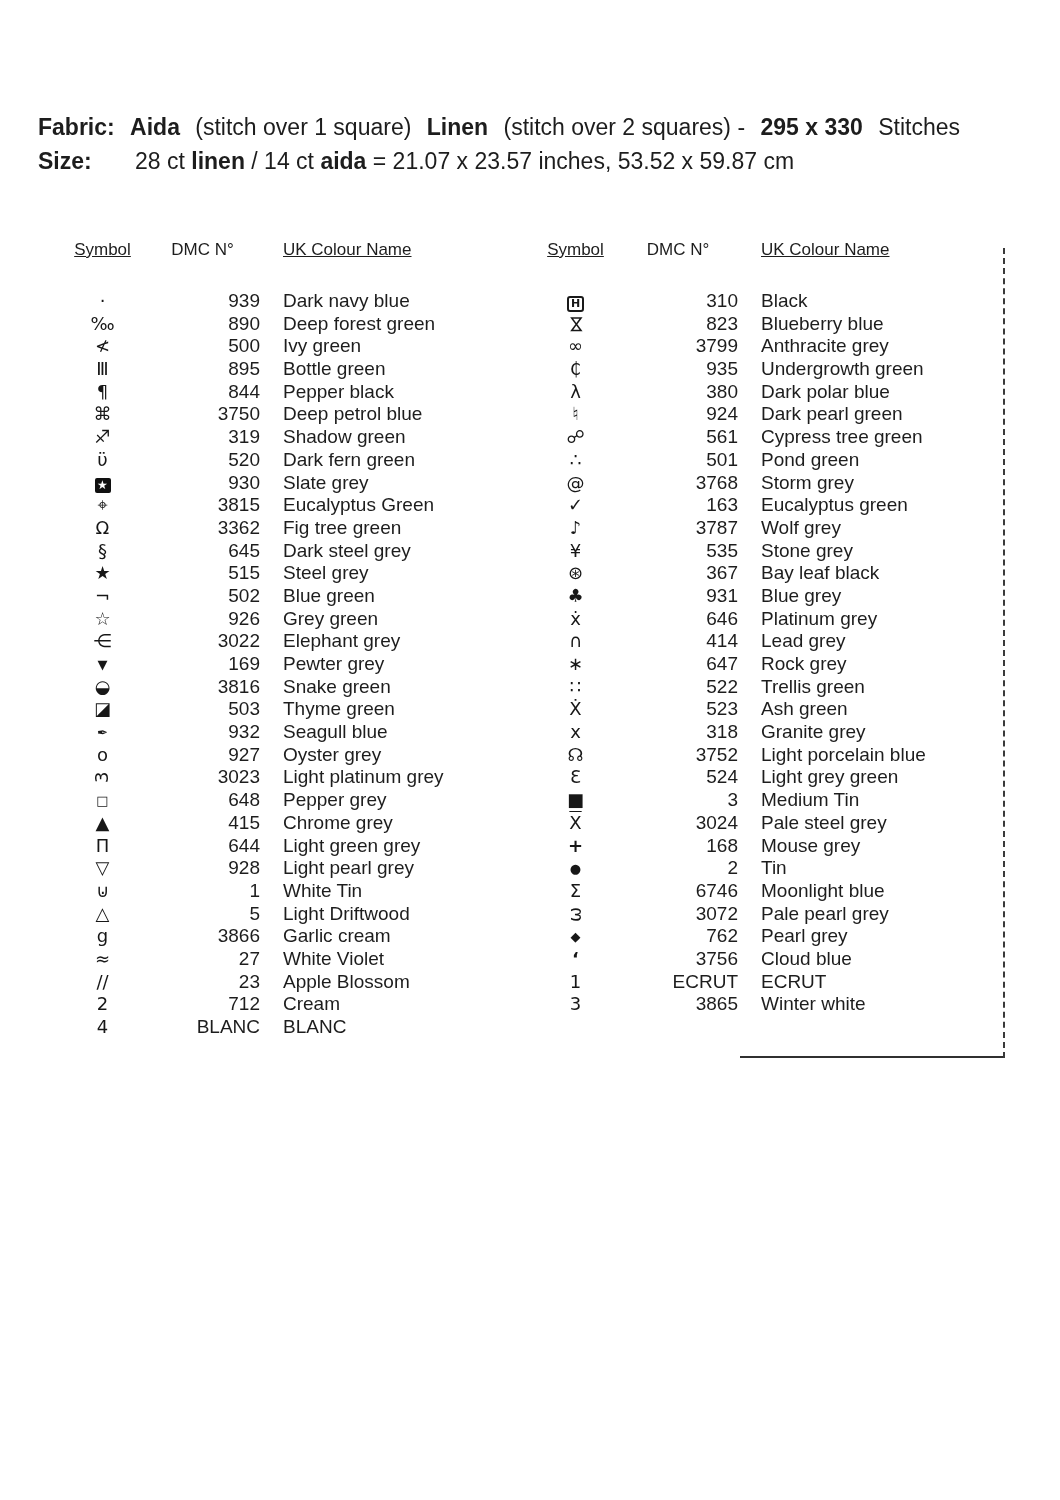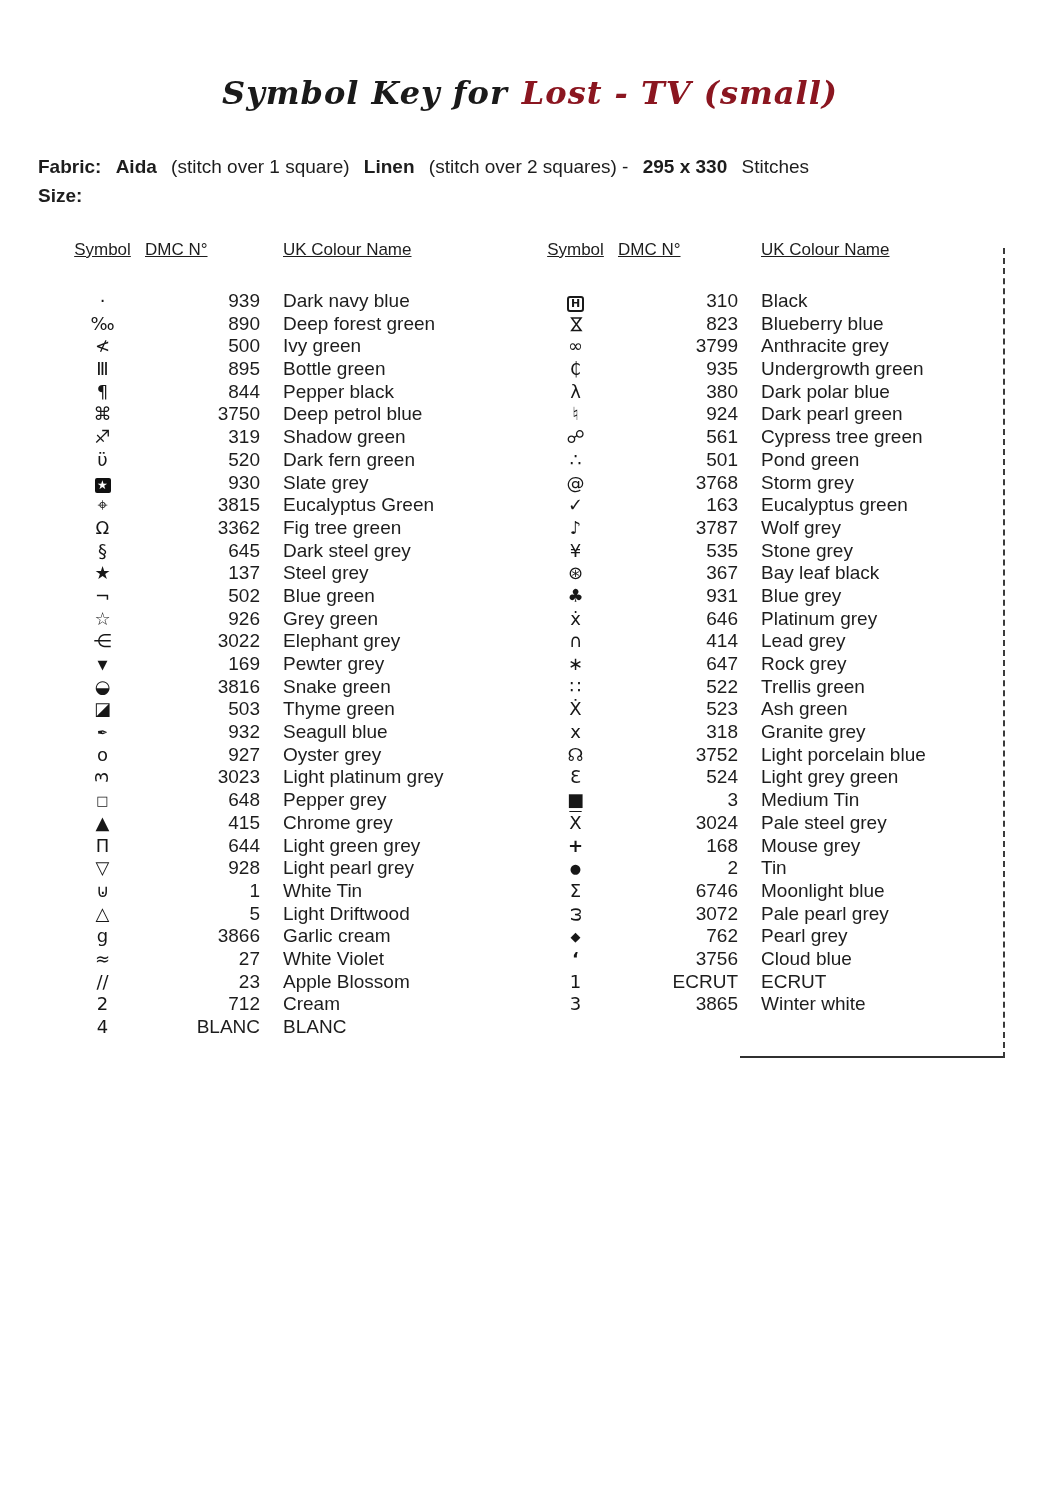--- a/index.html
+++ b/index.html
@@ -9,40 +9,40 @@
     font-family:"Liberation Sans",sans-serif;color:#1d1d1d;
   }
   
   .title{
     position:absolute;top:74px;left:0;width:100%;text-align:center;
     font-family:"DejaVu Serif",serif;font-style:italic;font-weight:bold;
     font-size:32px;letter-spacing:1px;margin:0;
   }
   .t-prefix{margin-right:14px;}
   
-  .meta{position:absolute;left:38px;top:114px;width:990px;font-size:19px;margin-top:42px;}
+  .meta{position:absolute;left:38px;top:114px;width:990px;font-size:23px;}
   .fabric-line{white-space:nowrap;}
   .fabric-line span{margin-right:9px;}
   .b{font-weight:bold;}
   .lbl{font-weight:bold;}
   .size-wrap{position:relative;margin-top:7px;}
   .size-lbl{position:absolute;left:0;top:0;}
   .size-line{line-height:26.7px;white-space:nowrap;}
   .size-line:nth-child(1){margin-left:97px;}
   .size-line:nth-child(2){margin-left:90px;}
   .size-line:nth-child(3){margin-left:227px;}
   .size-line:nth-child(4){margin-left:230px;}
   
   .key-table{position:absolute;left:0;top:240px;width:906px;height:830px;}
   .col{position:absolute;top:0;width:450px;}
   .col-left{left:60px;}
   .col-right{left:533px;}
   .hdr-row{display:flex;font-size:17px;line-height:20px;}
   .h-sym{flex:0 0 85px;text-align:center;text-decoration:underline;}
-  .h-dmc{flex:0 0 115px;text-align:left;text-decoration:underline;}
+  .h-dmc{flex:0 0 115px;text-align:center;}
   .col-right .h-dmc{flex-basis:120px;}
   .h-name{padding-left:23px;text-decoration:underline;}
   .rows{position:absolute;top:50px;left:0;width:100%;}
   .row{display:flex;height:22.7px;line-height:22.7px;font-size:19px;align-items:center;}
   .c-sym{flex:0 0 85px;text-align:center;font-family:"DejaVu Sans",sans-serif;font-size:18px;color:#171717;}
   .c-dmc{flex:0 0 115px;text-align:right;}
   .col-right .c-dmc{flex-basis:120px;text-align:right;}
   .c-name{padding-left:23px;white-space:nowrap;}
   .g{display:inline-block;}
   .sym-rot{transform:rotate(-90deg);}
@@ -53,37 +53,35 @@
   .sym-boxed{border:2px solid #1a1a1a;font-size:11px;font-weight:700;line-height:12px;padding:0 2px;border-radius:3px;}
   
   .rule-v{position:absolute;left:1003px;top:8px;height:810px;border-left:2px dashed #3a3a3a;}
   .rule-h{position:absolute;left:740px;top:816px;width:263px;border-top:2px solid #303030;}
 </style>
 </head>
 <body>
 
 <div class="page">
 
-  <h1 class="title">
-    <span class="t-prefix" style="color: rgb(26, 26, 26);">Symbol Key for</span><span class="t-subject" id="title-subject" style="color: rgb(139, 22, 32);">Lost - TV (small)</span>
-  </h1>
 
   <div class="meta">
     <div class="fabric-line">
       <span class="lbl">Fabric:</span>
       <span class="b">Aida</span>
       <span>(stitch over 1 square)</span>
       <span class="b">Linen</span>
       <span>(stitch over 2 squares) -</span>
       <span class="b">295 x 330</span>
       <span>Stitches</span>
     </div>
     <div class="size-wrap">
       <span class="lbl size-lbl">Size:</span>
       <div id="size-lines">
+          <div class="size-line"><span>28 ct </span><span class="b">linen</span><span> / 14 ct </span><span class="b">aida</span><span> = 21.07 x 23.57 inches, 53.52 x 59.87 cm</span></div>
         </div>
     </div>
   </div>
 
   <div class="key-table">
 
     <div class="col col-left">
       <div class="hdr-row">
         <span class="h-sym">Symbol</span>
         <span class="h-dmc">DMC N°</span>
@@ -145,21 +143,21 @@
             <span class="c-dmc">3362</span>
             <span class="c-name">Fig tree green</span>
           </div>
           <div class="row">
             <span class="c-sym"><span class="g">§</span></span>
             <span class="c-dmc">645</span>
             <span class="c-name">Dark steel grey</span>
           </div>
           <div class="row">
             <span class="c-sym"><span class="g">★</span></span>
-            <span class="c-dmc">137</span>
+            <span class="c-dmc">515</span>
             <span class="c-name">Steel grey</span>
           </div>
           <div class="row">
             <span class="c-sym"><span class="g">¬</span></span>
             <span class="c-dmc">502</span>
             <span class="c-name">Blue green</span>
           </div>
           <div class="row">
             <span class="c-sym"><span class="g">☆</span></span>
             <span class="c-dmc">926</span>

